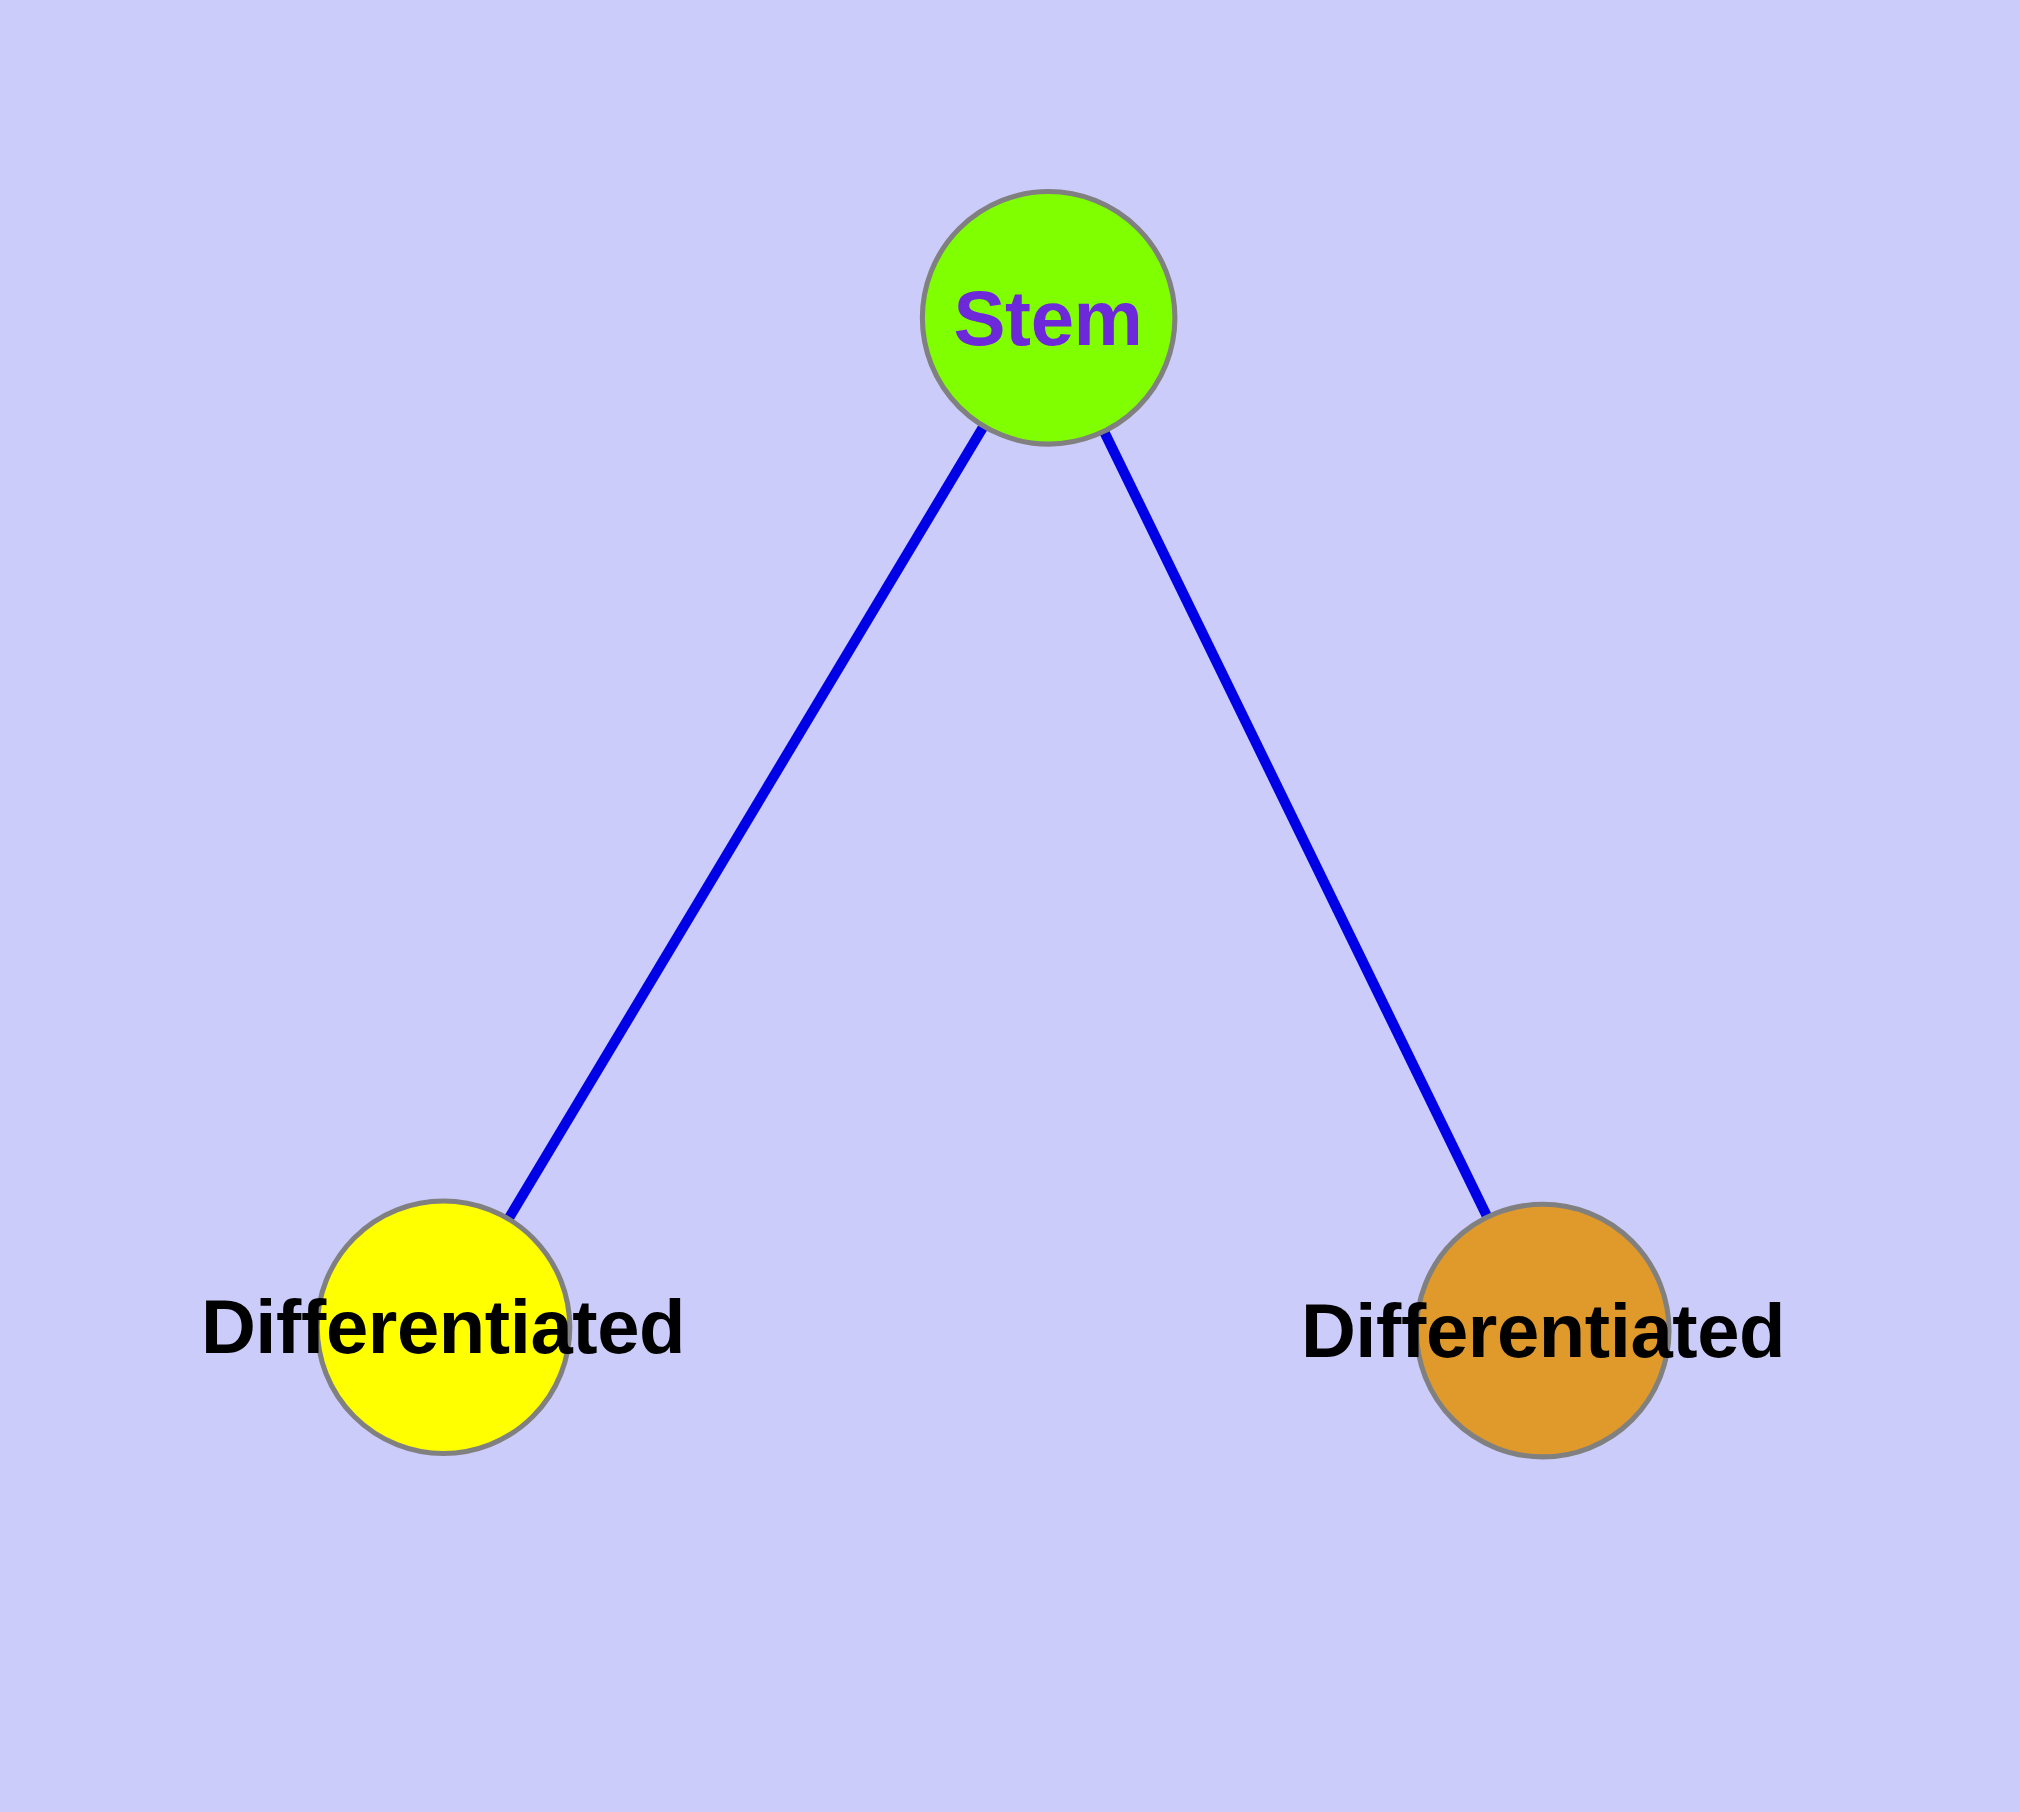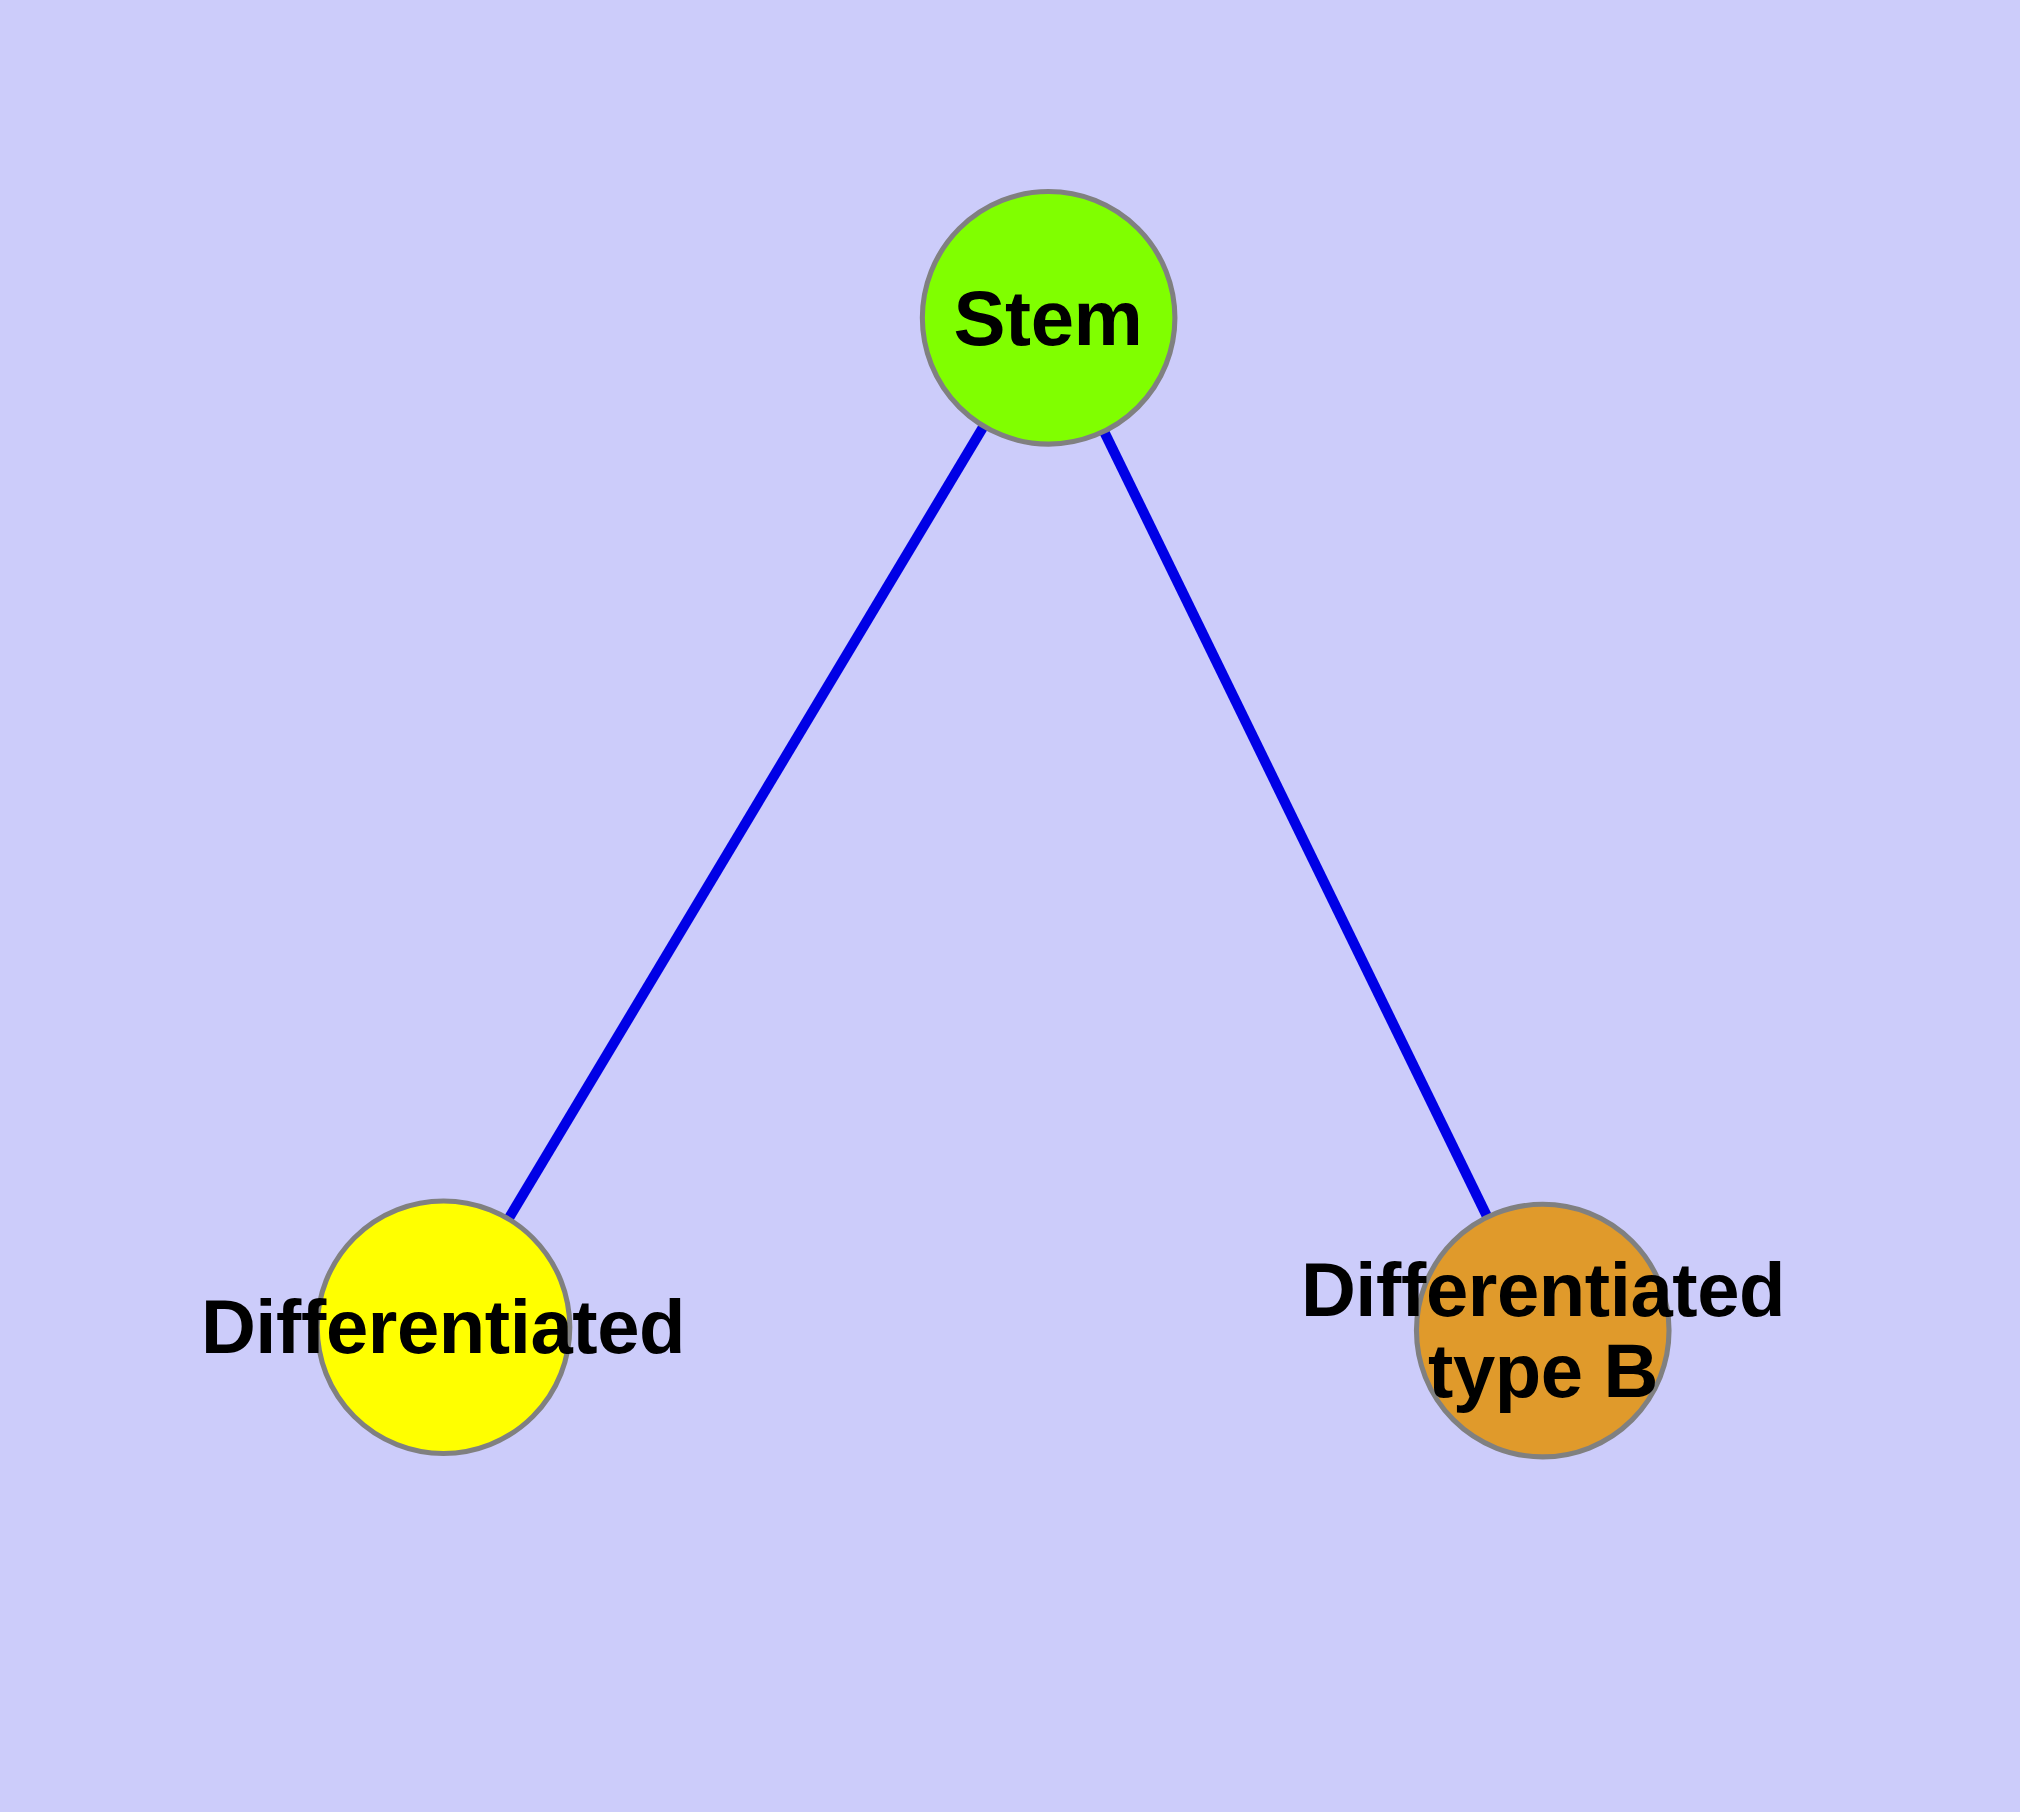--- a/index.html
+++ b/index.html
@@ -48,19 +48,19 @@
         <line x1="1297.0701275939332" y1="498.12830613164704" x2="1759.9298724060668" y2="1446.871693868353" stroke="#0000e6" stroke-width="12" stroke-linecap="butt"></line>
       </g>
     <g id="node-layer">
         <circle cx="1237" cy="375" r="149" fill="#80ff00" stroke="#808080" stroke-width="6"></circle>
         <circle cx="523" cy="1566" r="149" fill="#ffff00" stroke="#808080" stroke-width="6"></circle>
         <circle cx="1820" cy="1570" r="149" fill="#e09a2b" stroke="#808080" stroke-width="6"></circle>
       </g>
   </svg>
 
   <div id="label-layer">
-      <div class="node-label big" style="left: 1048px; top: 318px; font-size: 78px; color: #000000;"><div>Stem</div></div>
+      <div class="node-label big" style="left: 1048px; top: 318px; font-size: 78px; color: #6d28d9;"><div>Stem</div></div>
       <div class="node-label multi" style="left: 443px; top: 1327px; font-size: 76px; color: rgb(0, 0, 0);"><div>Differentiated</div></div>
-      <div class="node-label multi" style="left: 1543px; top: 1331px; font-size: 76px; color: rgb(0, 0, 0);"><div>Differentiated</div><div>type B</div></div>
+      <div class="node-label multi" style="left: 1543px; top: 1331px; font-size: 76px; color: rgb(0, 0, 0);"><div>Differentiated</div></div>
     </div>
 
 </div>
 
 
 </body></html>

